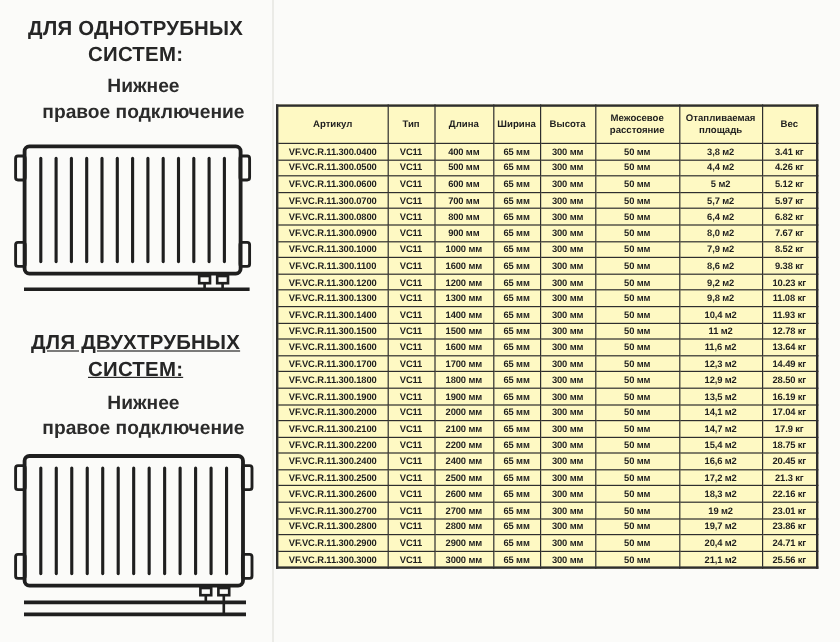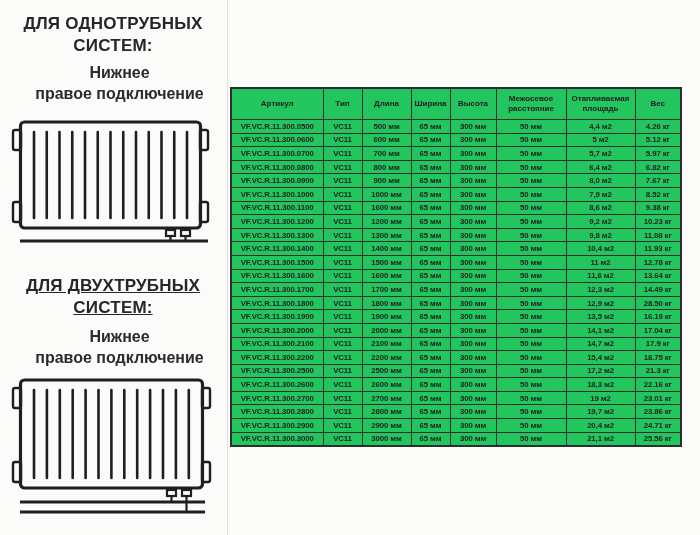--- a/index.html
+++ b/index.html
@@ -18,21 +18,21 @@
     letter-spacing:.2px;
   }
   .section-sub{
     position:absolute;left:17px;width:205px;text-align:center;
     font-weight:700;font-size:16px;line-height:1.3;color:#2b2b2b;
   }
   .diagram{position:absolute;left:0;}
   .spec-table{
     position:absolute;left:230px;top:87px;width:450px;
     border-collapse:collapse;table-layout:fixed;
-    background:#22c55e;
+    background:#fef9c3;
   }
   .spec-table th,.spec-table td{
     border:1px solid #2e2e2e;
     text-align:center;vertical-align:middle;
     padding:0 1px;overflow:hidden;white-space:nowrap;
   }
   .spec-table{border:2px solid #2e2e2e;}
   .spec-table th{
     height:30px;font-size:8px;font-weight:700;line-height:1.25;
     white-space:normal;color:#1f1f1f;
@@ -155,20 +155,30 @@
         <th>Длина</th>
         <th>Ширина</th>
         <th>Высота</th>
         <th>Межосевое расстояние</th>
         <th>Отапливаемая площадь</th>
         <th>Вес</th>
       </tr>
     </thead>
     <tbody>
 
+    <tr>
+          <td>VF.VC.R.11.300.0400</td>
+          <td>VC11</td>
+          <td>400 мм</td>
+          <td>65 мм</td>
+          <td>300 мм</td>
+          <td>50 мм</td>
+          <td>3,8 м2</td>
+          <td>3.41 кг</td>
+        </tr>
         <tr>
           <td>VF.VC.R.11.300.0500</td>
           <td>VC11</td>
           <td>500 мм</td>
           <td>65 мм</td>
           <td>300 мм</td>
           <td>50 мм</td>
           <td>4,4 м2</td>
           <td>4.26 кг</td>
         </tr>
@@ -336,20 +346,30 @@
           <td>VF.VC.R.11.300.2200</td>
           <td>VC11</td>
           <td>2200 мм</td>
           <td>65 мм</td>
           <td>300 мм</td>
           <td>50 мм</td>
           <td>15,4 м2</td>
           <td>18.75 кг</td>
         </tr>
         <tr>
+          <td>VF.VC.R.11.300.2400</td>
+          <td>VC11</td>
+          <td>2400 мм</td>
+          <td>65 мм</td>
+          <td>300 мм</td>
+          <td>50 мм</td>
+          <td>16,6 м2</td>
+          <td>20.45 кг</td>
+        </tr>
+        <tr>
           <td>VF.VC.R.11.300.2500</td>
           <td>VC11</td>
           <td>2500 мм</td>
           <td>65 мм</td>
           <td>300 мм</td>
           <td>50 мм</td>
           <td>17,2 м2</td>
           <td>21.3 кг</td>
         </tr>
         <tr>

